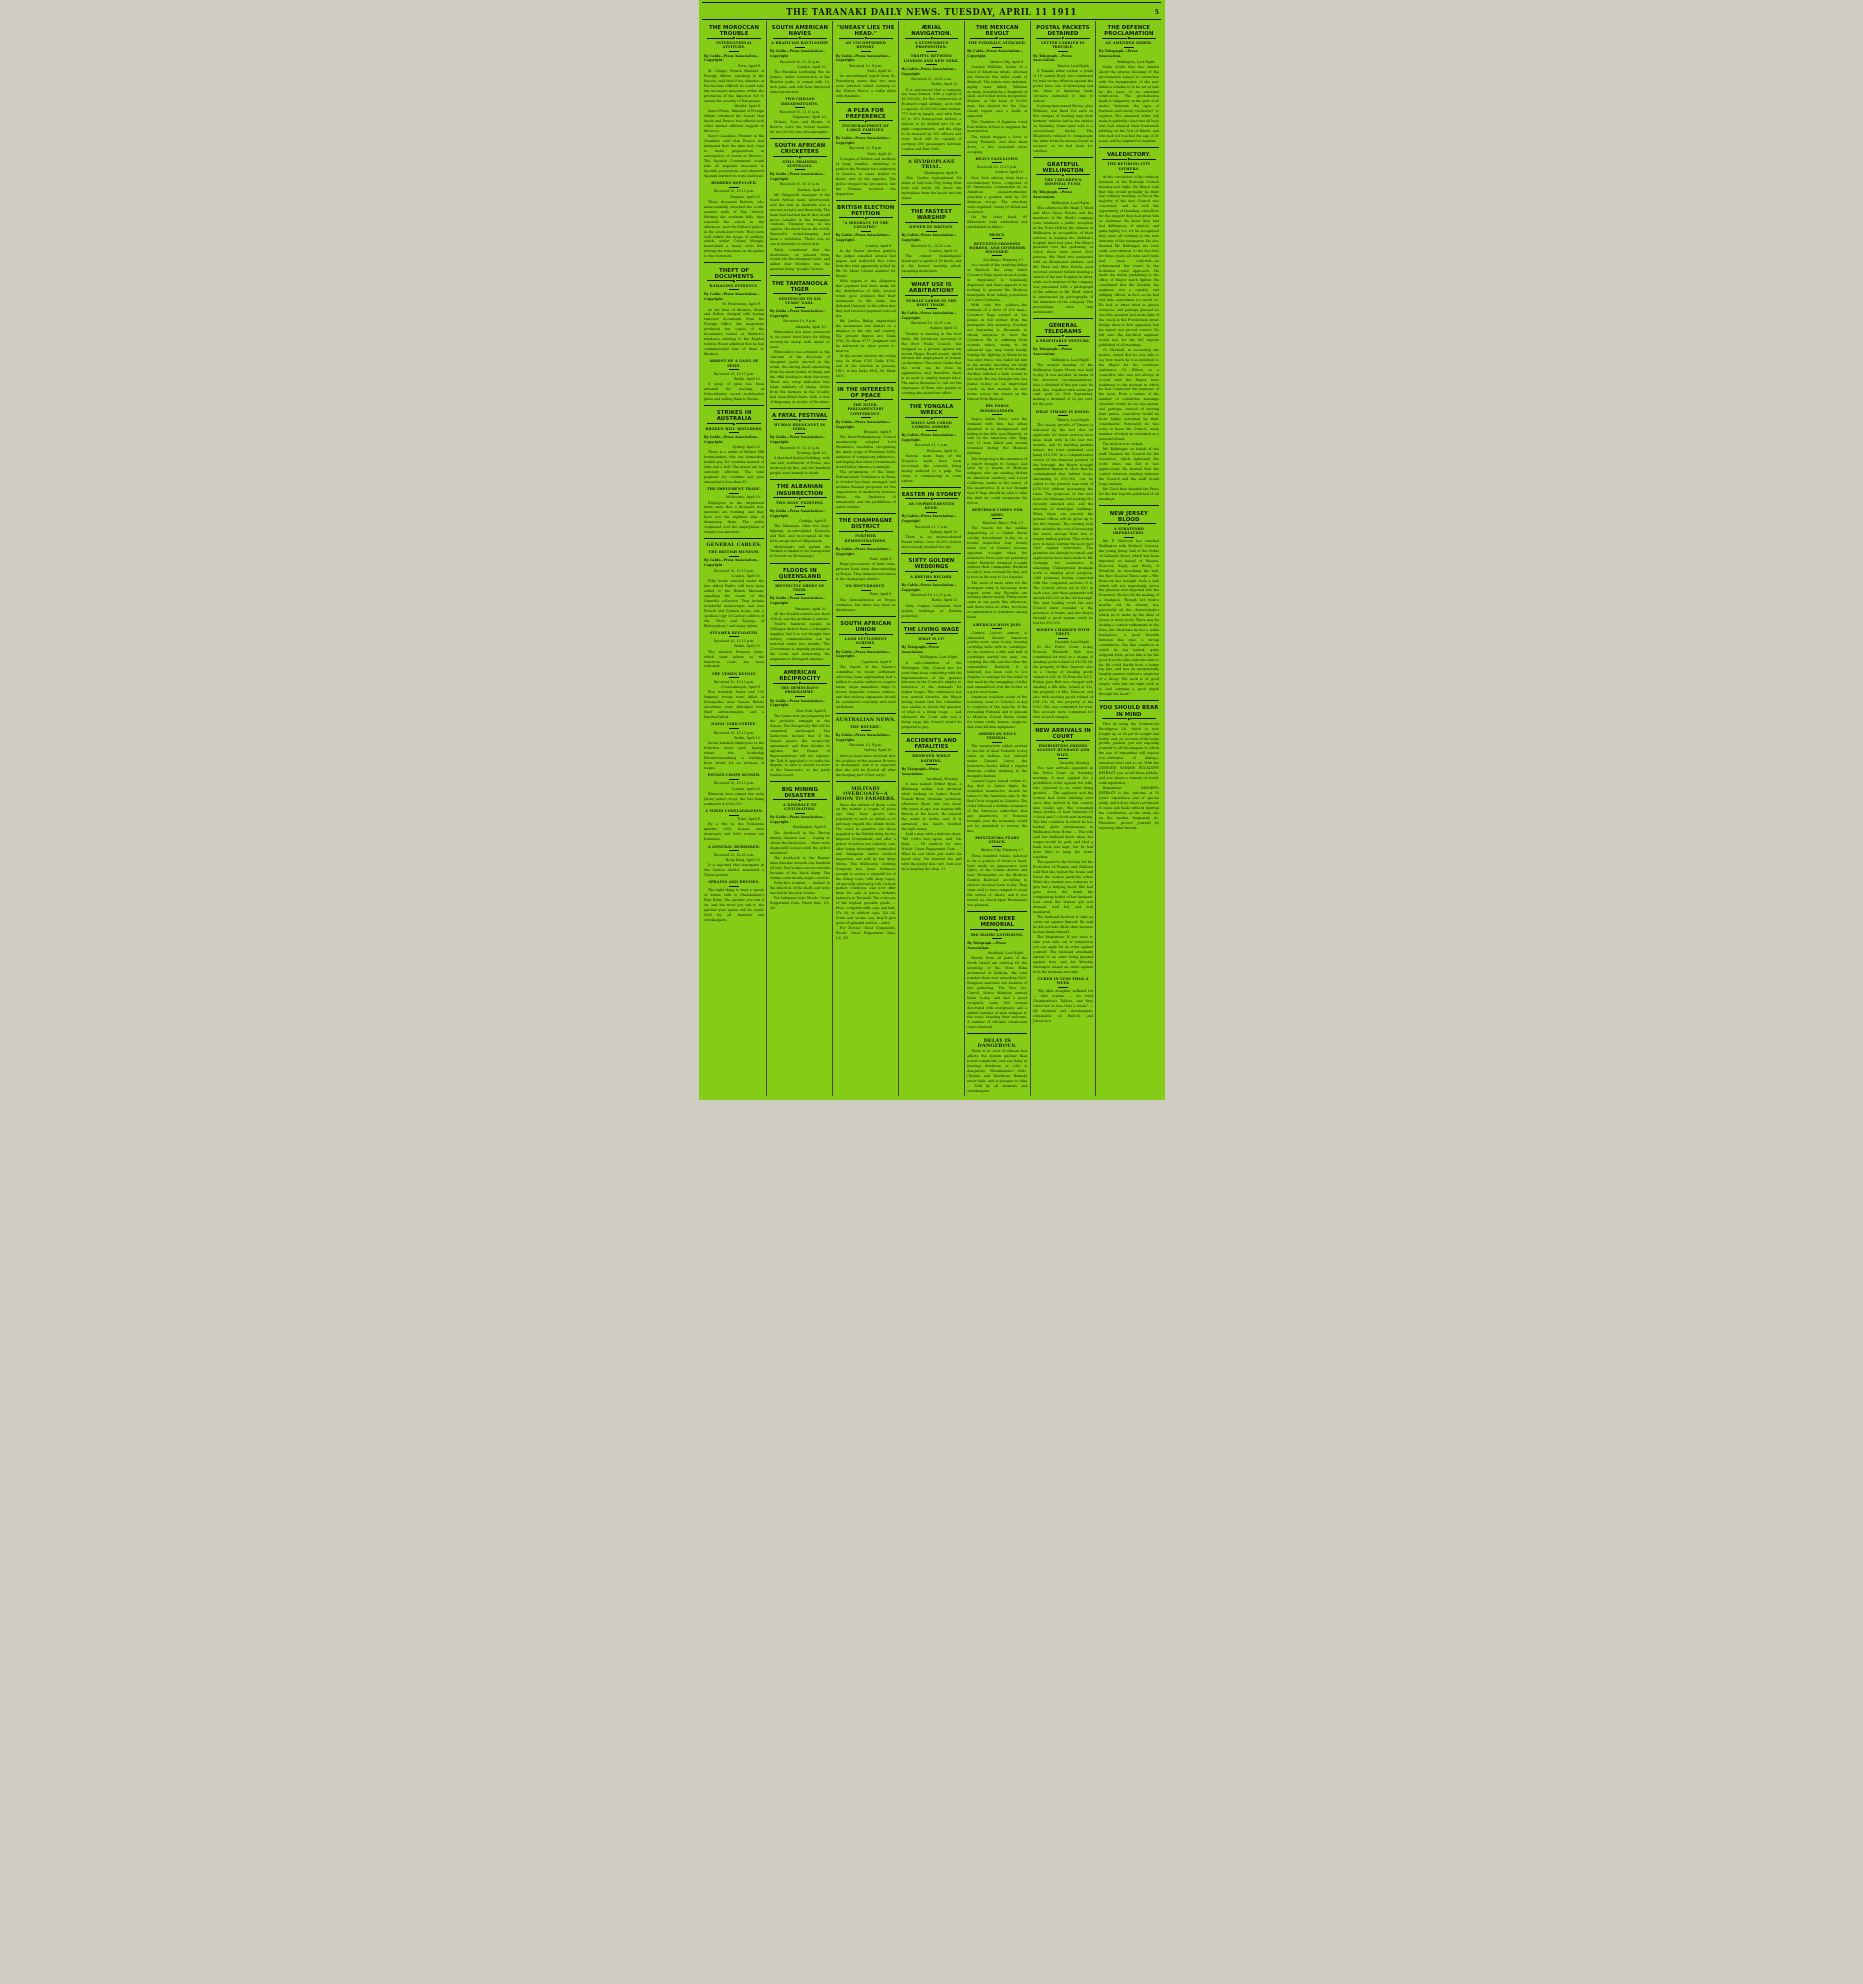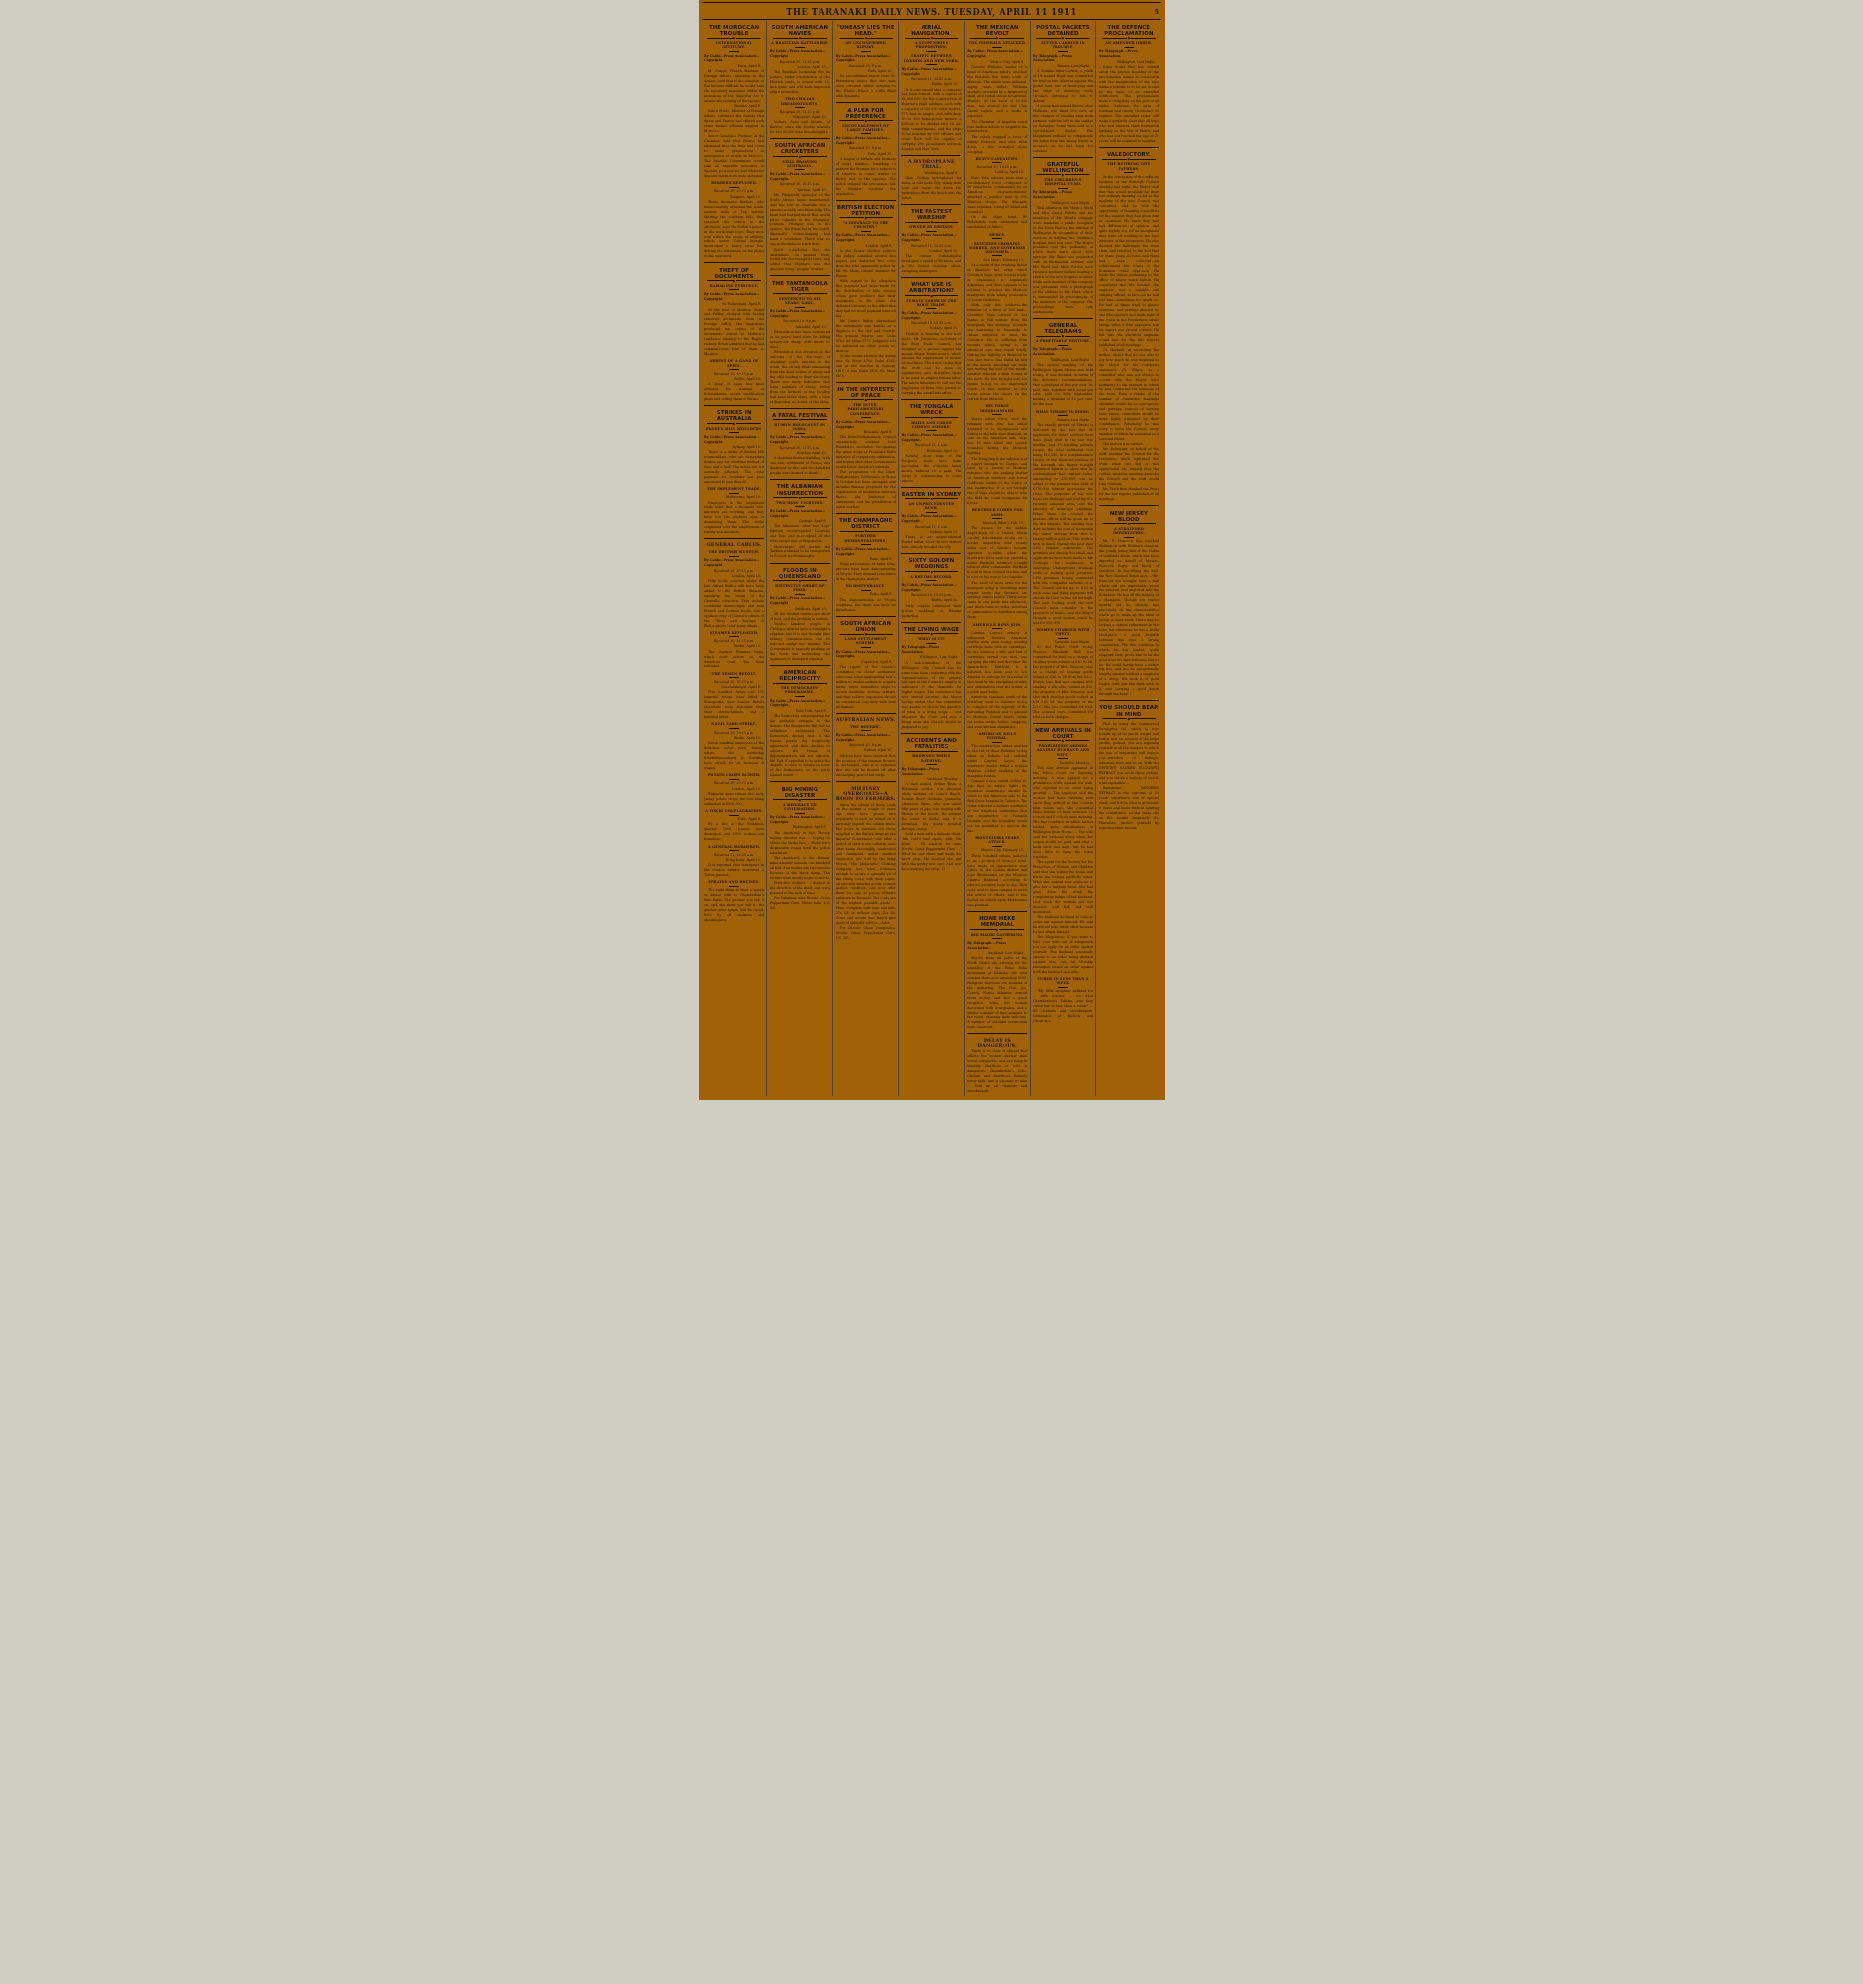--- a/index.html
+++ b/index.html
@@ -1,16 +1,16 @@
 <!DOCTYPE html>
 <html style="font-size:6.4px"><head>
 <meta charset="utf-8">
 <style>
   html,body{margin:0;padding:0;background:#cfccc2;}
-  .sheet{width:466px;min-height:759px;margin:0 auto;background:#a16207;color:#16130e;
+  .sheet{width:466px;min-height:759px;margin:0 auto;background:#84cc16;color:#16130e;
          font-family:"DejaVu Serif","Liberation Serif",serif;box-sizing:border-box;
          padding:1.6px 3.2px 4px;position:relative;}
   .masthead{position:relative;text-align:center;border-top:0.4px solid #16130e;
             border-bottom:1.6px double #16130e;padding:4.8px 0 2px;margin-bottom:0.8px;}
   .masthead .mast-line{font-weight:bold;font-size:8.3px;letter-spacing:0.6px;white-space:nowrap;}
   .masthead .pageno{position:absolute;right:2.4px;top:5.6px;font-weight:bold;font-size:6.4px;}
   .cols{display:flex;align-items:stretch;min-height:730px;}
   .col{flex:1 1 0;min-width:0;padding:1.6px 2.4px;border-right:0.4px solid #44403а;overflow:hidden;}
   .col{border-right:0.4px solid #4a463e;}
   .col:last-child{border-right:none;}

